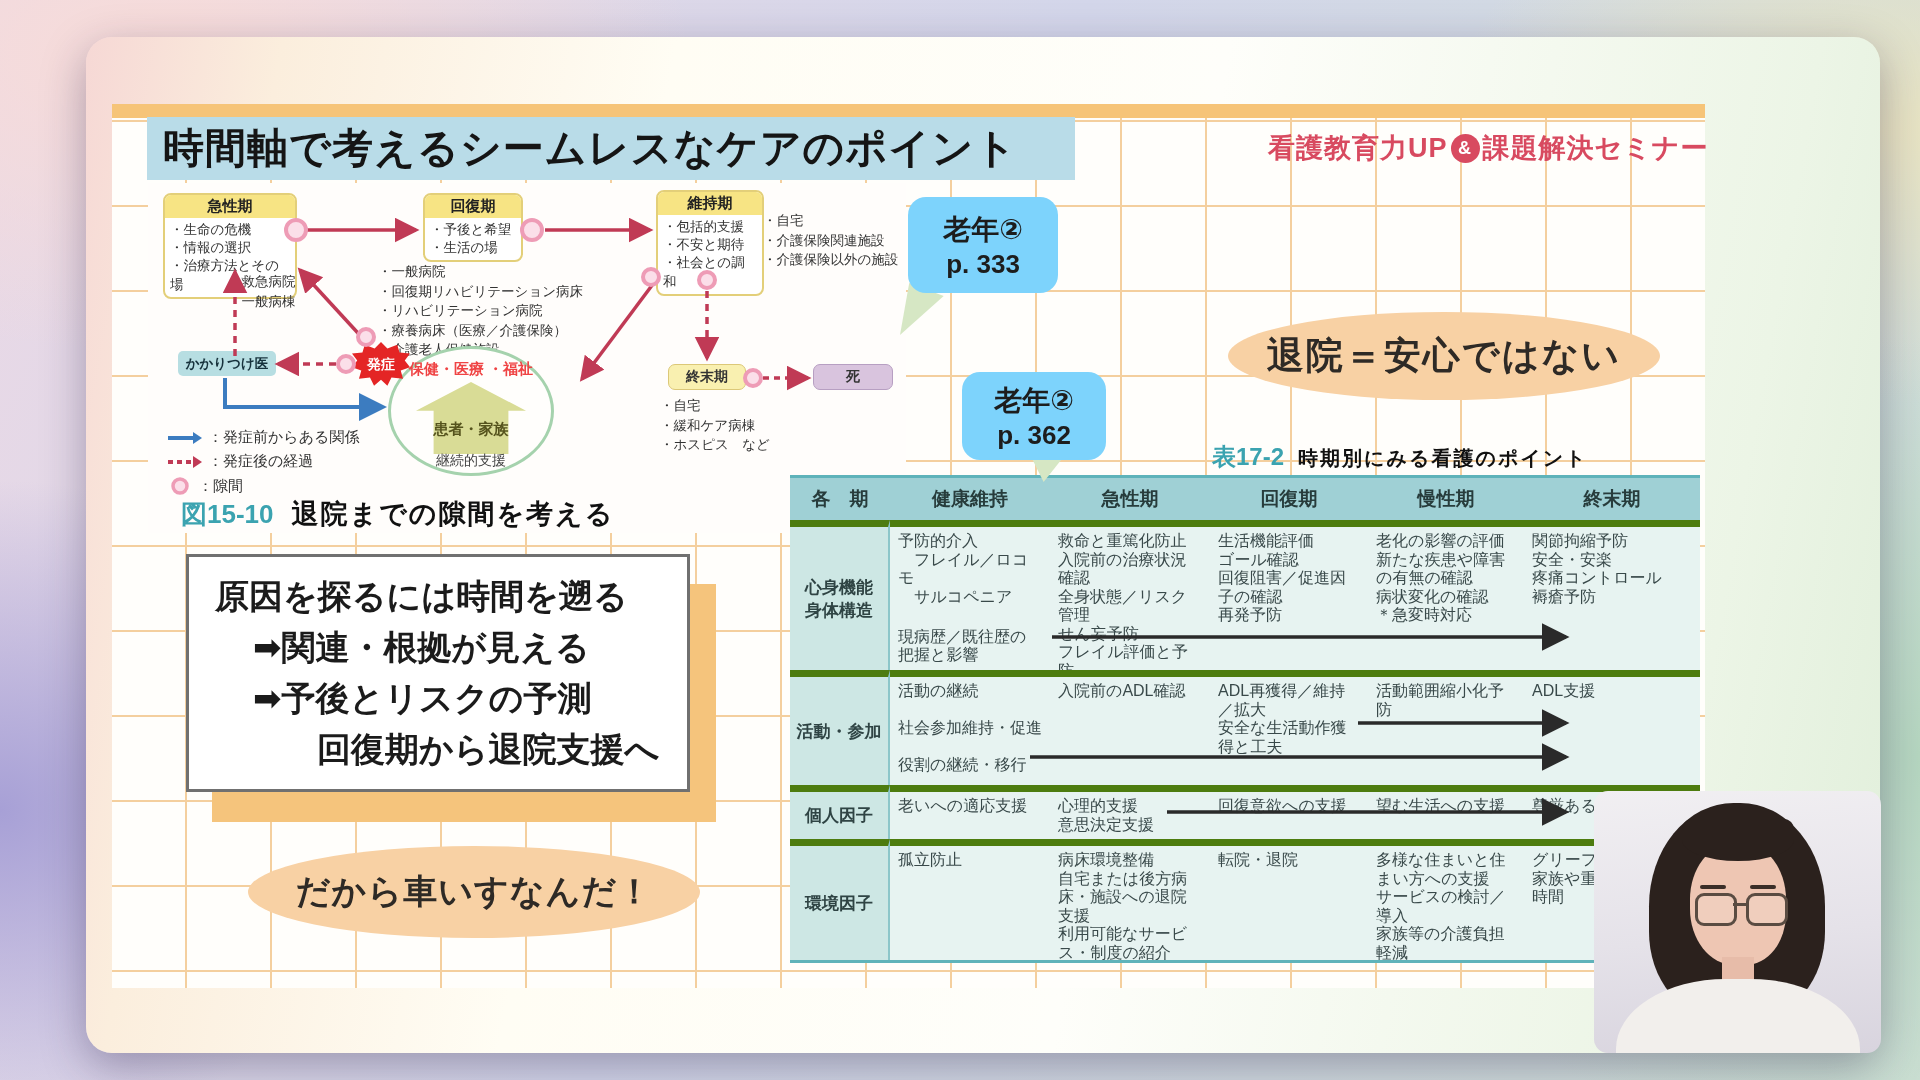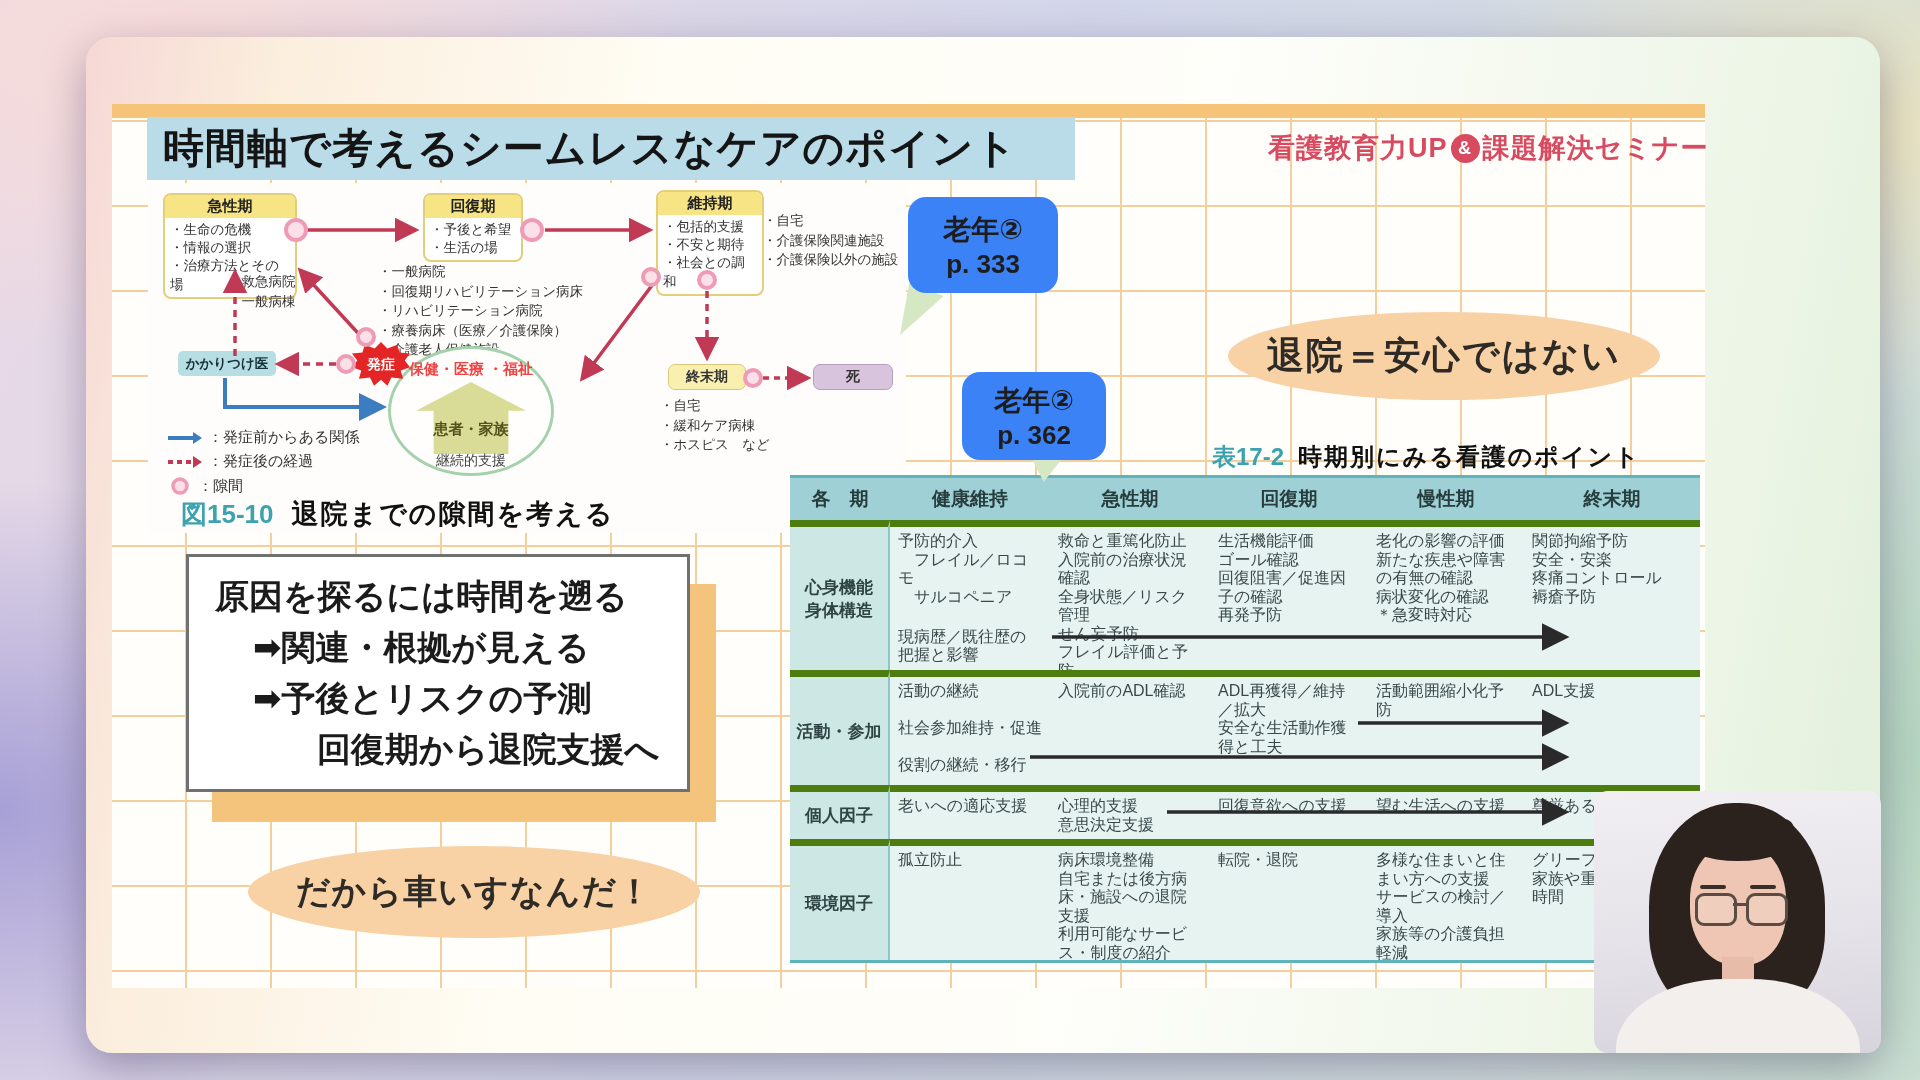--- a/index.html
+++ b/index.html
@@ -65,32 +65,32 @@
   .figcap .txt{color:#111;font-size:27px;font-weight:bold;letter-spacing:2px;}
   
   .noteshadow{position:absolute;left:212px;top:584px;width:504px;height:238px;background:#f5c47c;z-index:20;}
   .notebox{position:absolute;left:186px;top:554px;width:504px;height:238px;background:#fff;border:3px solid #707070;
     box-sizing:border-box;z-index:21;padding-top:14px;color:#1b1b1b;font-size:34px;font-weight:bold;line-height:51px;}
   .nl0{padding-left:26px;} .nl1{padding-left:64px;} .nl2{padding-left:64px;} .nl3{padding-left:128px;}
   .oval{position:absolute;background:#f8d1a4;border-radius:50%;display:flex;align-items:center;justify-content:center;
     color:#2e2a26;font-weight:bold;z-index:25;}
   .ovalR{left:1228px;top:312px;width:432px;height:88px;font-size:37px;letter-spacing:2px;}
   .ovalB{left:248px;top:846px;width:452px;height:92px;font-size:34px;letter-spacing:1px;}
-  .bubble{position:absolute;background:#3b82f6;border-radius:18px;display:flex;flex-direction:column;align-items:center;
+  .bubble{position:absolute;background:#7dd3fc;border-radius:18px;display:flex;flex-direction:column;align-items:center;
     justify-content:center;z-index:45;color:#1d1d1d;font-weight:bold;}
   .b1{left:908px;top:197px;width:150px;height:96px;}
   .b2{left:962px;top:372px;width:144px;height:88px;}
   .bubble .t{font-size:28px;} .bubble .p{font-size:26px;}
   .tail{position:absolute;background:#d6e7c4;z-index:44;}
   .t1{left:900px;top:283px;width:46px;height:52px;clip-path:polygon(0 100%,20% 0,95% 25%);}
   .t2{left:1022px;top:450px;width:48px;height:32px;clip-path:polygon(12% 0,98% 0,45% 100%);}
   
   .tblcap{position:absolute;left:1212px;top:441px;display:flex;align-items:baseline;gap:14px;z-index:21;}
   .tblcap .num{color:#3ba3b0;font-size:24px;font-weight:bold;}
-  .tblcap .txt{color:#111;font-size:24px;font-weight:bold;letter-spacing:2px;}
+  .tblcap .txt{color:#111;font-size:20px;font-weight:bold;letter-spacing:2px;}
   .tbl{
     position:absolute;left:790px;top:475px;width:910px;height:482px;z-index:20;
     display:grid;grid-template-columns:100px 160px 160px 158px 156px 176px;
     grid-template-rows:42px 150px 115px 54px 121px;
     background:#e7f3f1;border-top:3px solid #5fb3ba;border-bottom:3px solid #5fb3ba;box-sizing:content-box;
   }
   .th{background:#9fd0d5;display:flex;align-items:center;justify-content:center;font-size:19px;font-weight:bold;color:#273c3c;text-align:center;}
   .tl{background:#cde7e4;border-right:2px solid #8cc6c9;display:flex;align-items:center;justify-content:center;
     text-align:center;font-size:17px;font-weight:bold;color:#2f4444;white-space:pre-line;}
   .td{padding:5px 8px;font-size:16px;line-height:1.16;color:#39494a;white-space:pre-line;overflow:hidden;}

